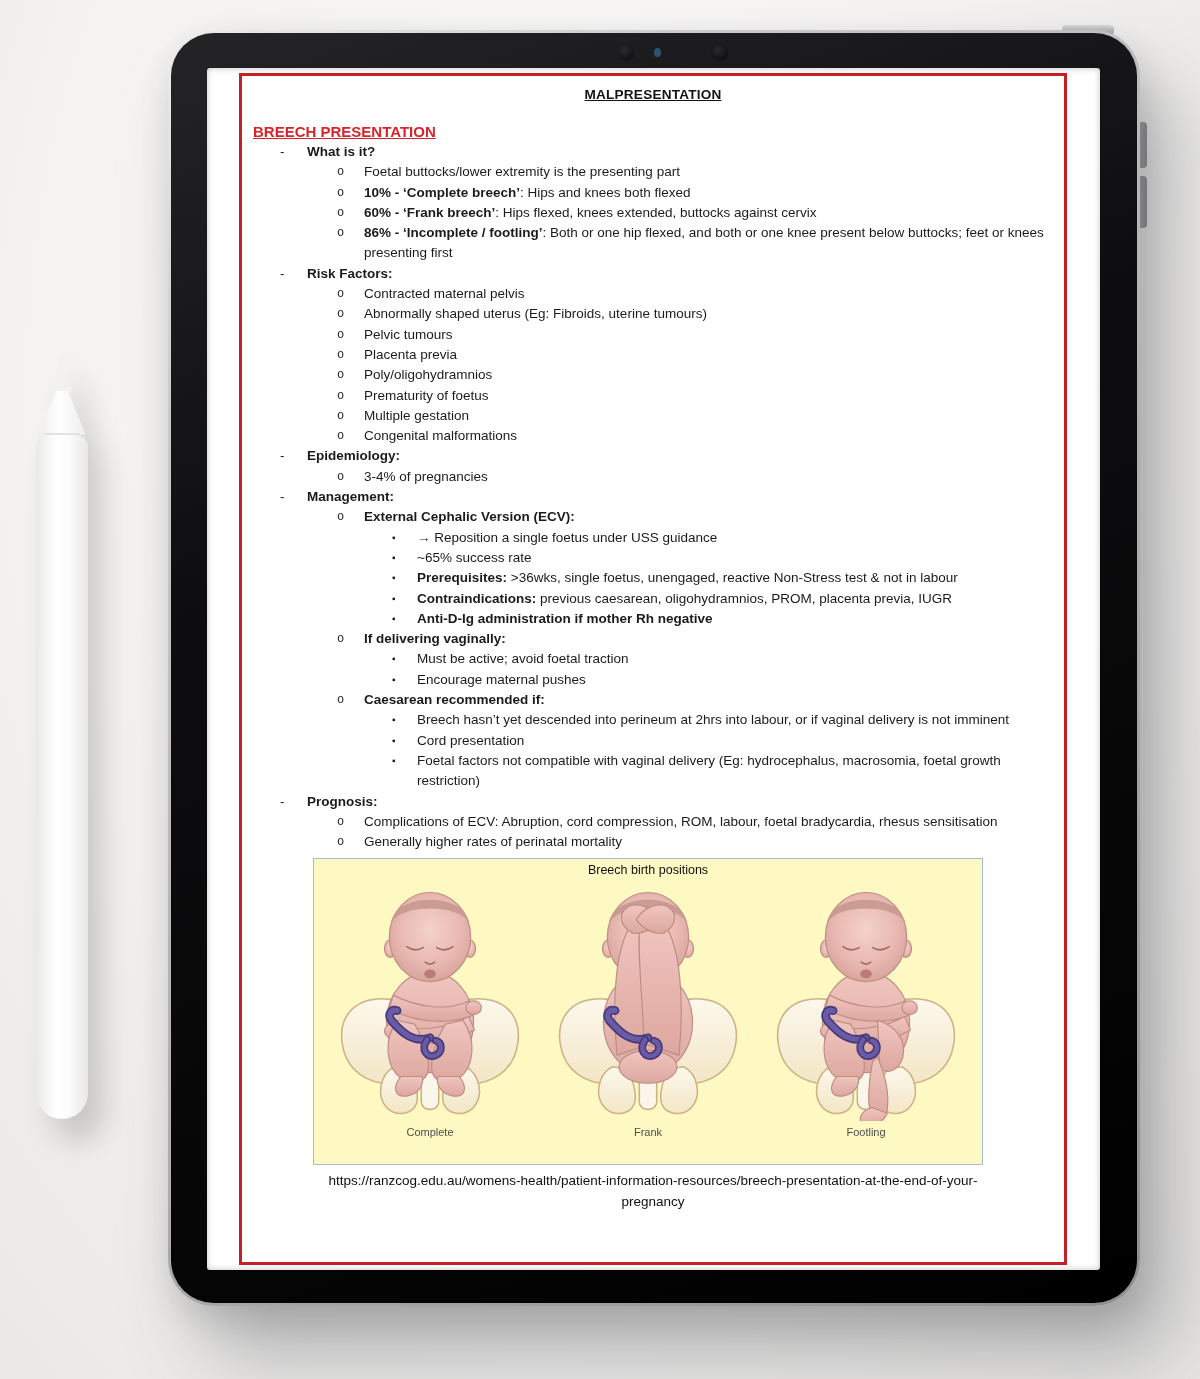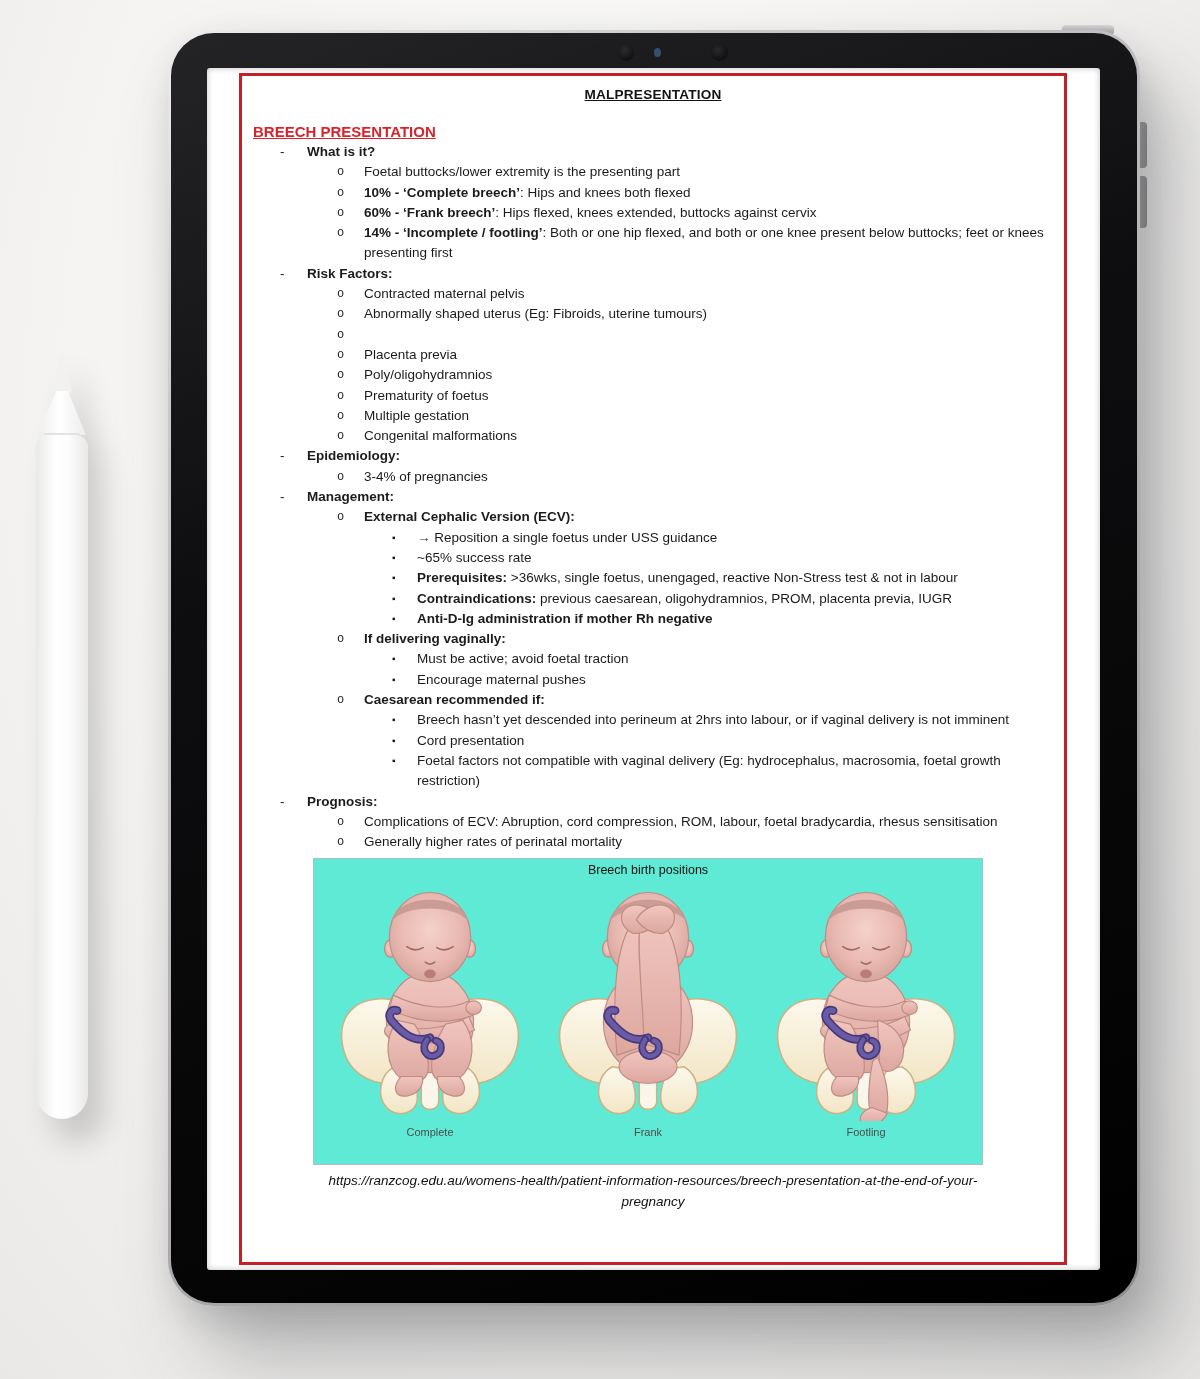--- a/index.html
+++ b/index.html
@@ -44,26 +44,26 @@
   .row{display:flex;font-size:13.5px;line-height:20.3px;color:#1b1b1b;}
   .row .bullet{flex:none;}
   .row .txt{flex:1;padding-right:18px;}
   .lvl1 .bullet{margin-left:38px;width:27px;}
   .lvl1 .txt{font-weight:bold;}
   .lvl2 .bullet{margin-left:95px;width:27px;font-family:"Liberation Mono","DejaVu Sans Mono",monospace;font-size:12px;}
   .lvl3 .bullet{margin-left:150px;width:25px;font-size:10px;}
   b{font-weight:bold;}
 
   
-  .figure{position:relative;margin:6px 0 0 71px;width:668px;height:305px;border:1px solid #a7bdd0;background:#5eead4;}
+  .figure{position:relative;margin:6px 0 0 71px;width:668px;height:305px;border:1px solid #a7bdd0;background:#fef9c3;}
   .figure-title{margin-top:4px;text-align:center;font-size:12.5px;color:#101010;}
   .figure-row{display:flex;justify-content:space-between;align-items:flex-start;padding:0 10px;height:262px;}
   .baby-fig{width:212px;text-align:center;}
   .baby-label{font-size:11px;color:#4e4e4e;margin-top:1px;}
-  .src-url{margin-top:5px;text-align:center;font-size:13.5px;line-height:21px;color:#101010;font-style:italic;}
+  .src-url{margin-top:5px;text-align:center;font-size:13.5px;line-height:21px;color:#101010;}
 </style>
 </head>
 <body>
 
 <div class="stage">
 
   <div class="pencil">
     <div class="pencil-nib"></div>
     <div class="pencil-cone"></div>
     <div class="pencil-body"></div>
@@ -100,36 +100,37 @@
             <div class="row lvl2">
               <span class="bullet">o</span>
               <div class="txt"><b>10% - ‘Complete breech’</b><span>: Hips and knees both flexed</span></div>
             </div>
             <div class="row lvl2">
               <span class="bullet">o</span>
               <div class="txt"><b>60% - ‘Frank breech’</b><span>: Hips flexed, knees extended, buttocks against cervix</span></div>
             </div>
             <div class="row lvl2">
               <span class="bullet">o</span>
-              <div class="txt"><b>14% - ‘Incomplete / footling’</b><span>: Both or one hip flexed, and both or one knee present below buttocks; feet or knees presenting first</span></div>
+              <div class="txt"><b>86% - ‘Incomplete / footling’</b><span>: Both or one hip flexed, and both or one knee present below buttocks; feet or knees presenting first</span></div>
             </div>
             <div class="row lvl1">
               <span class="bullet">-</span>
               <div class="txt"><b>Risk Factors:</b></div>
             </div>
             <div class="row lvl2">
               <span class="bullet">o</span>
               <div class="txt"><span>Contracted maternal pelvis</span></div>
             </div>
             <div class="row lvl2">
               <span class="bullet">o</span>
               <div class="txt"><span>Abnormally shaped uterus (Eg: Fibroids, uterine tumours)</span></div>
             </div>
             <div class="row lvl2">
               <span class="bullet">o</span>
+              <div class="txt"><span>Pelvic tumours</span></div>
             </div>
             <div class="row lvl2">
               <span class="bullet">o</span>
               <div class="txt"><span>Placenta previa</span></div>
             </div>
             <div class="row lvl2">
               <span class="bullet">o</span>
               <div class="txt"><span>Poly/oligohydramnios</span></div>
             </div>
             <div class="row lvl2">

